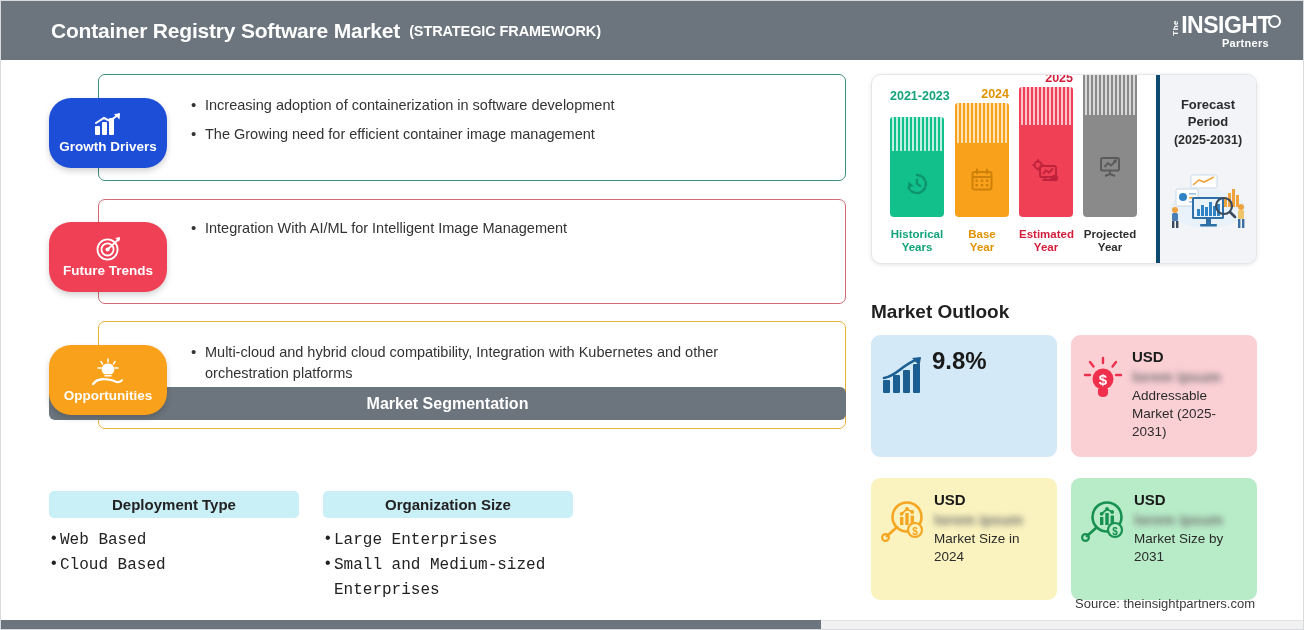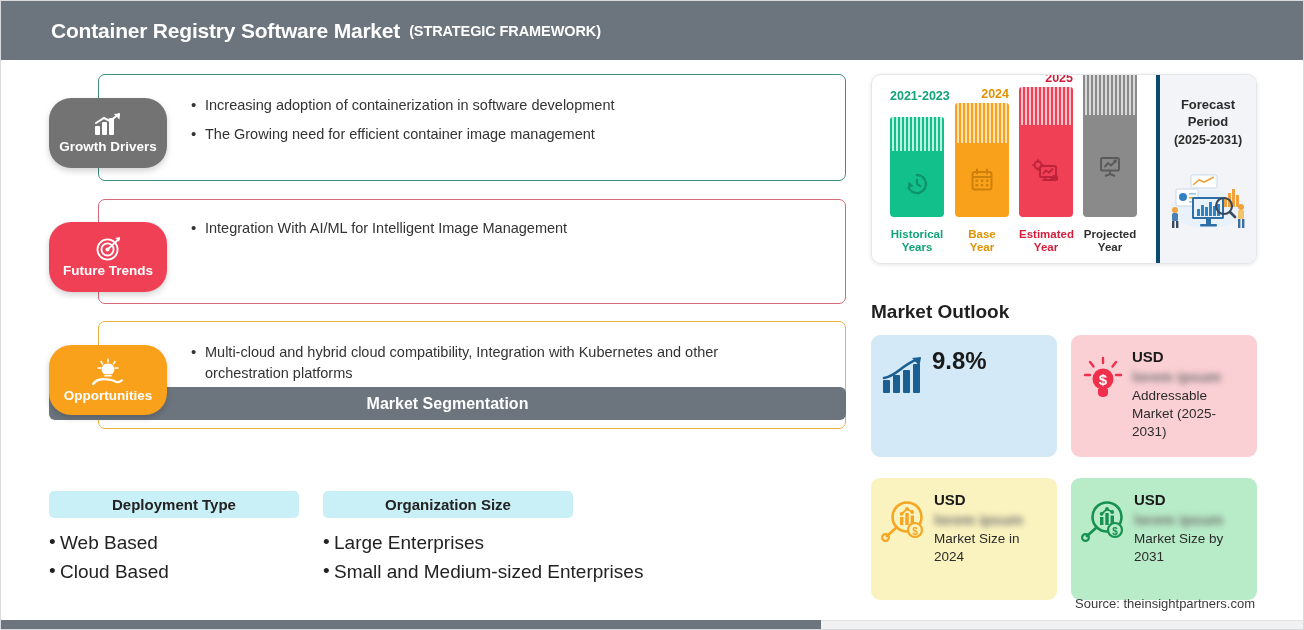--- a/index.html
+++ b/index.html
@@ -108,21 +108,21 @@
     background: #6c757d; border-radius: 6px;
     color: #fff; font-size: 16px; font-weight: bold;
     display: flex; align-items: center; justify-content: center;
   }
   .seg-head {
     position: absolute; height: 27px;
     background: #c9eff7; border-radius: 5px;
     display: flex; align-items: center; justify-content: center;
     color: #222; font-size: 15px; font-weight: bold;
   }
-  .seg-list { position: absolute; font-size: 19px; color: #222; line-height: 1.55; }
+  .seg-list { position: absolute; font-size: 16px; color: #222; line-height: 1.55; font-family: Liberation Mono, monospace; }
   .seg-list li { list-style: none; position: relative; padding-left: 11px; }
   .seg-list li:before { content: "•"; position: absolute; left: 0; top: -1px; }
 
   
   .timeline-card {
     position: absolute; left: 870px; top: 73px;
     width: 386px; height: 190px;
     background: #fff; border-radius: 10px;
     border: 1px solid #e4e6ea;
     box-shadow: 0 1px 4px rgba(0,0,0,0.10);
@@ -199,24 +199,32 @@
   }
 </style>
 </head>
 <body>
 
 <div id="page">
 
   <div class="header">
     <div class="header-title">Container Registry Software Market</div>
     <div class="header-sub">(STRATEGIC FRAMEWORK)</div>
+    <div class="logo">
+      <div class="logo-row1">
+        <span class="logo-the">The</span>
+        <span class="logo-insight">INSIGHT</span>
+        <span class="logo-dot"></span>
+      </div>
+      <div class="logo-partners">Partners</div>
+    </div>
   </div>
 
   <div class="panel-box green" style="left:97px; top:73px; width:748px; height:107px;"></div>
-  <div class="badge" style="left:48px; top:97px; background:#737373;">
+  <div class="badge" style="left:48px; top:97px; background:#1d4ed8;">
     <svg width="30" height="25" viewBox="0 0 30 25">
       <rect x="2" y="14" width="5" height="9" fill="#fff" rx="1"></rect>
       <rect x="9" y="10" width="5" height="13" fill="#fff" rx="1"></rect>
       <rect x="16" y="6" width="5" height="17" fill="#fff" rx="1"></rect>
       <path d="M3 11 L11 6 L17 9 L26 2" stroke="#fff" stroke-width="2" fill="none" stroke-linecap="round"></path>
       <path d="M21 2 L27 1.5 L26.5 7.5 Z" fill="#fff"></path>
     </svg>
     <div class="badge-label">Growth Drivers</div>
   </div>
   <ul class="panel-text" style="left:190px; top:94px; width:640px;">

